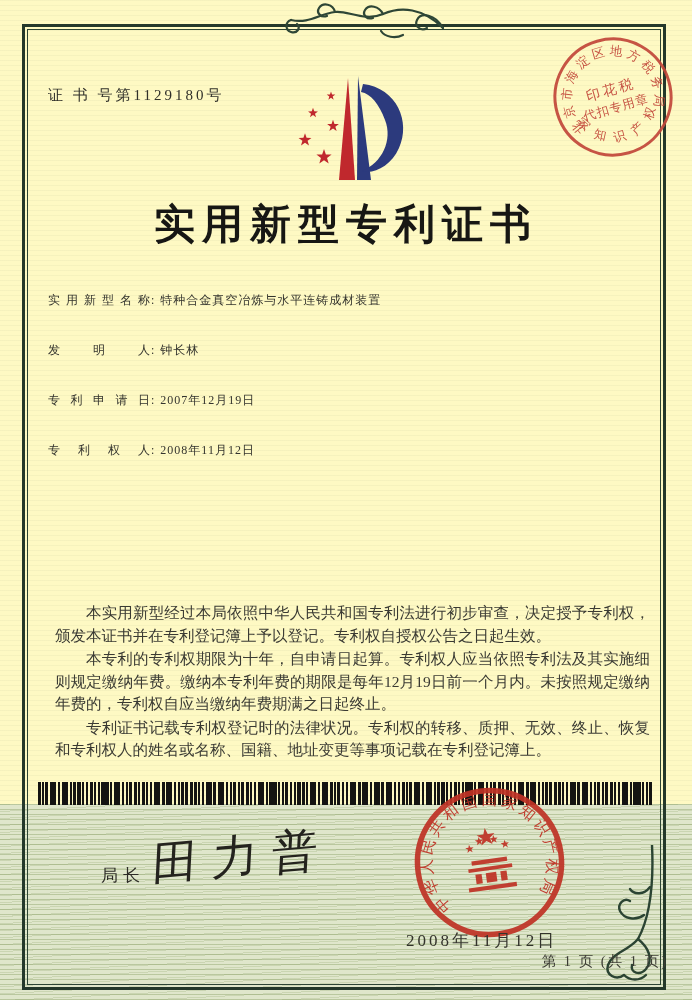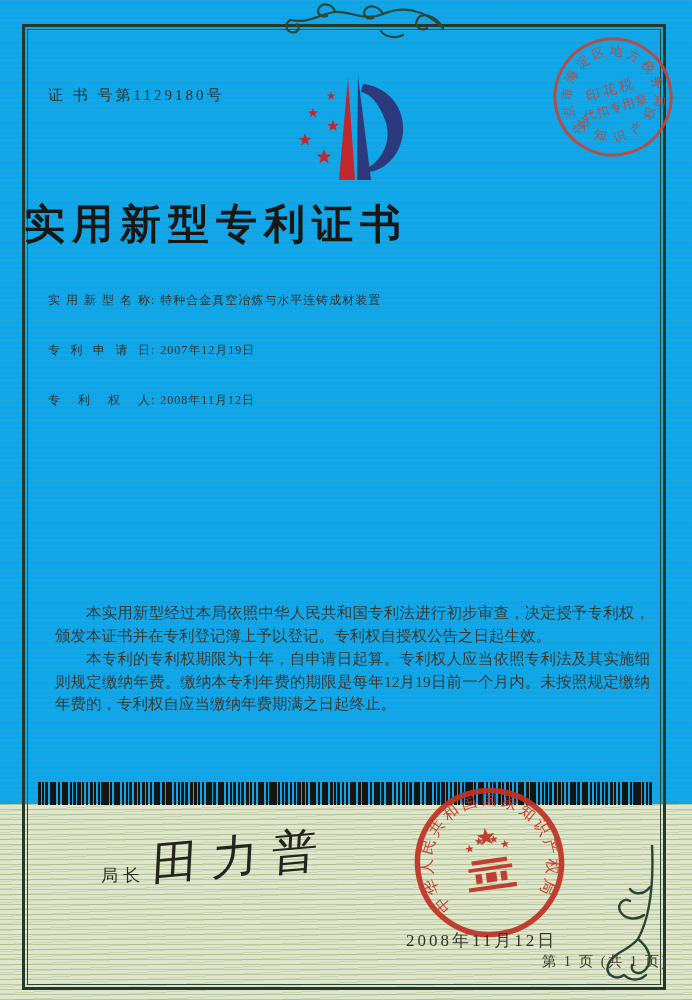--- a/index.html
+++ b/index.html
@@ -1,18 +1,18 @@
 <!DOCTYPE html>
 <html><head>
 <meta charset="utf-8">
 <style>
   html,body{margin:0;padding:0;background:#ffffff;}
   .page{
     position:relative; width:692px; height:1000px; overflow:hidden;
-    background:#0ea5e9;
+    background:#fef9c3;
     font-family:"Liberation Serif","DejaVu Serif",serif;
     color:#2b2b26;
   }
   
   .paper-texture{
     position:absolute; inset:0;
     background-image:repeating-linear-gradient(180deg, rgba(170,178,140,0.10) 0 1px, rgba(0,0,0,0) 1px 5px);
     pointer-events:none;
   }
   
@@ -33,21 +33,21 @@
     border:1px solid #2c4434;
   }
   .cert-no{
     position:absolute; left:48px; top:86px; z-index:4;
     font-size:15px; letter-spacing:3px; color:#30302a;
   }
   .logo-svg{ position:absolute; left:278px; top:70px; z-index:4; }
   .tax-stamp-svg{ position:absolute; left:538px; top:22px; z-index:5; opacity:.92;}
   .title{
     position:absolute; left:24px; top:197px; width:644px; z-index:4;
-    text-align:left; font-size:41px; font-weight:700; letter-spacing:7px; color:#171714;
+    text-align:center; font-size:41px; font-weight:700; letter-spacing:7px; color:#171714;
   }
   .fields{ position:absolute; left:48px; top:292px; width:600px; z-index:4; }
   .field-row{ margin-bottom:33px; font-size:12px; white-space:nowrap; color:#33332d;}
   .flabel{ display:inline-block; width:102px; text-align:justify; text-align-last:justify; }
   .fcolon{ display:inline-block; margin:0 6px 0 1px; }
   .fvalue{ letter-spacing:1px; }
   .paragraphs{
     position:absolute; left:46px; top:602px; width:604px; z-index:4;
     font-size:15.5px; line-height:22.5px; text-align:justify; color:#3a3a33;
   }
@@ -137,30 +137,34 @@
     </g>
   </svg>
 
   <div class="title">实用新型专利证书</div>
 
   <div class="fields">
     <div class="field-row">
       <span class="flabel">实用新型名称</span><span class="fcolon">:</span><span class="fvalue">特种合金真空冶炼与水平连铸成材装置</span>
     </div>
     <div class="field-row">
+      <span class="flabel">发明人</span><span class="fcolon">:</span><span class="fvalue">钟长林</span>
+    </div>
+    <div class="field-row">
       <span class="flabel">专利申请日</span><span class="fcolon">:</span><span class="fvalue">2007年12月19日</span>
     </div>
     <div class="field-row">
       <span class="flabel">专利权人</span><span class="fcolon">:</span><span class="fvalue">2008年11月12日</span>
     </div>
   </div>
 
   <div class="paragraphs">
     <p>本实用新型经过本局依照中华人民共和国专利法进行初步审查，决定授予专利权，颁发本证书并在专利登记簿上予以登记。专利权自授权公告之日起生效。</p>
     <p>本专利的专利权期限为十年，自申请日起算。专利权人应当依照专利法及其实施细则规定缴纳年费。缴纳本专利年费的期限是每年12月19日前一个月内。未按照规定缴纳年费的，专利权自应当缴纳年费期满之日起终止。</p>
+    <p>专利证书记载专利权登记时的法律状况。专利权的转移、质押、无效、终止、恢复和专利权人的姓名或名称、国籍、地址变更等事项记载在专利登记簿上。</p>
   </div>
 
   <div class="barcode"></div>
 
   <div class="sig-role">局长</div>
   <div class="sig-name">田力普</div>
 
   <svg class="seal-svg" width="175" height="175" viewBox="-87.5 -87.5 175 175">
     <g transform="rotate(-8)" fill="#bf3326">
       <circle cx="0" cy="0" r="72" fill="none" stroke="#bf3326" stroke-width="5.5"></circle>

